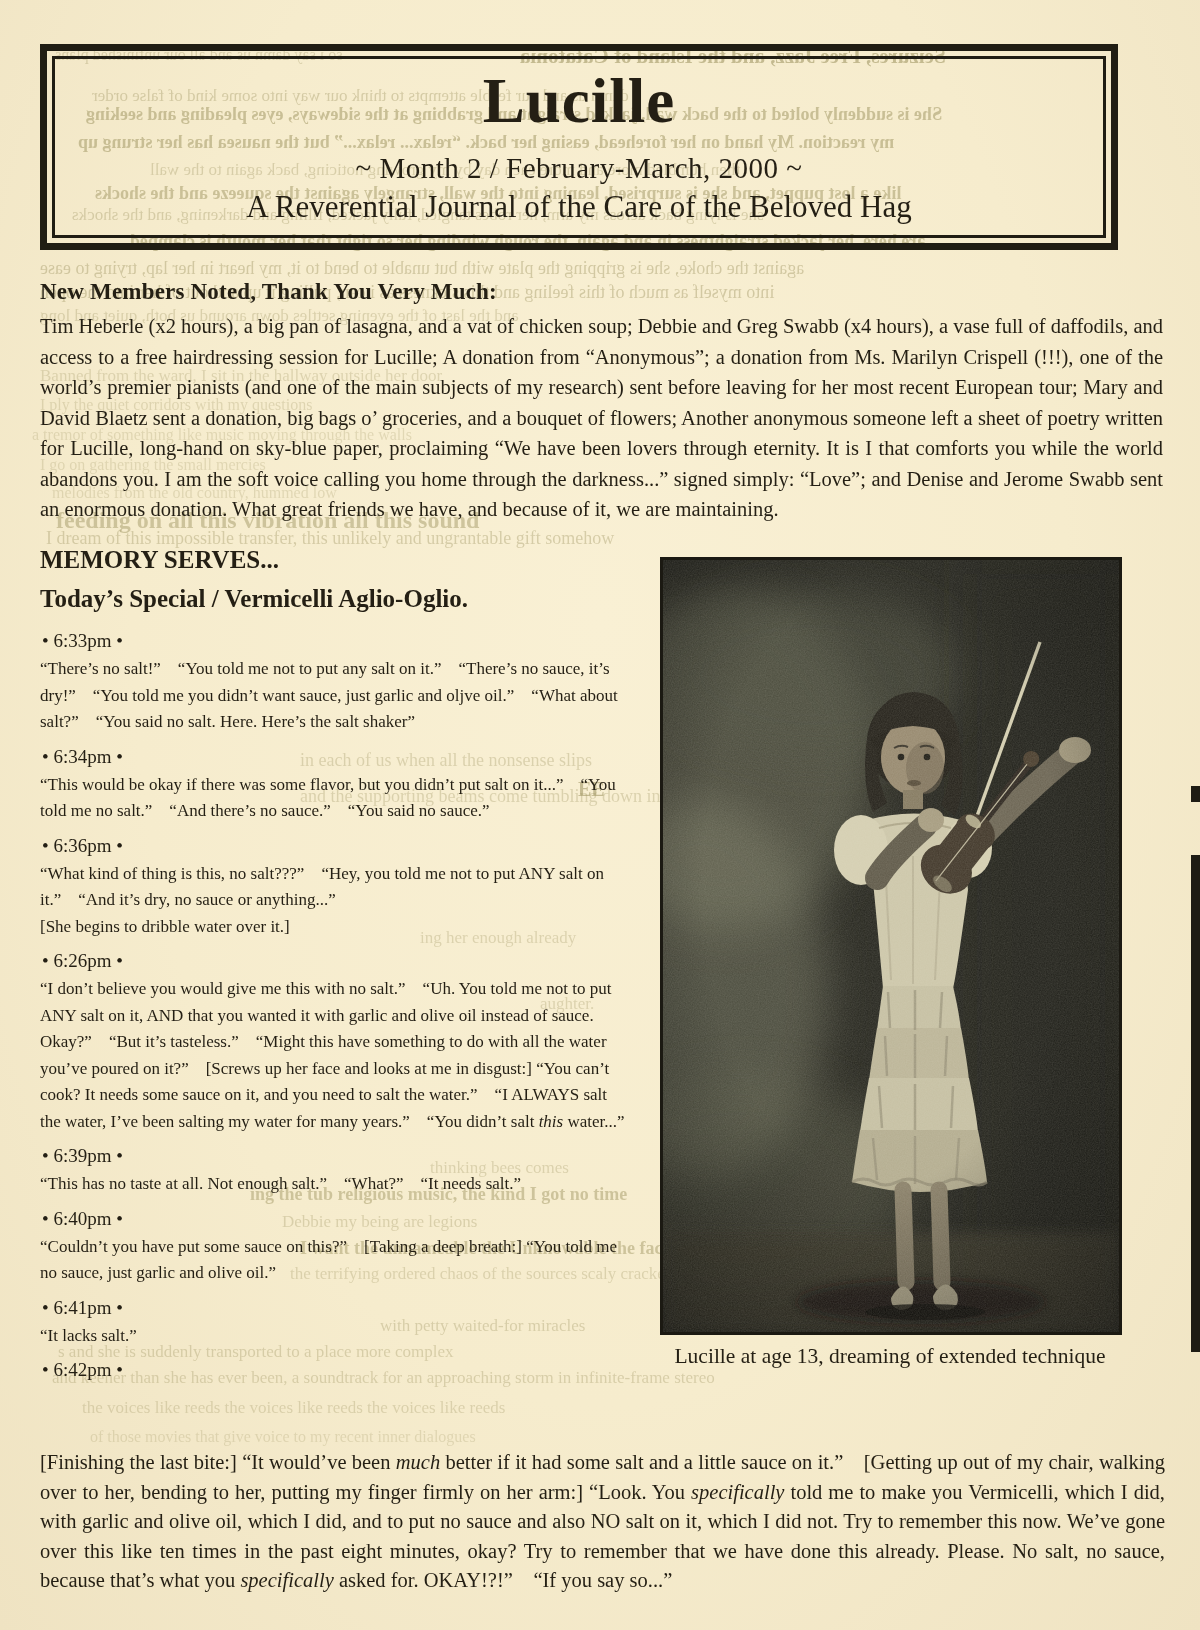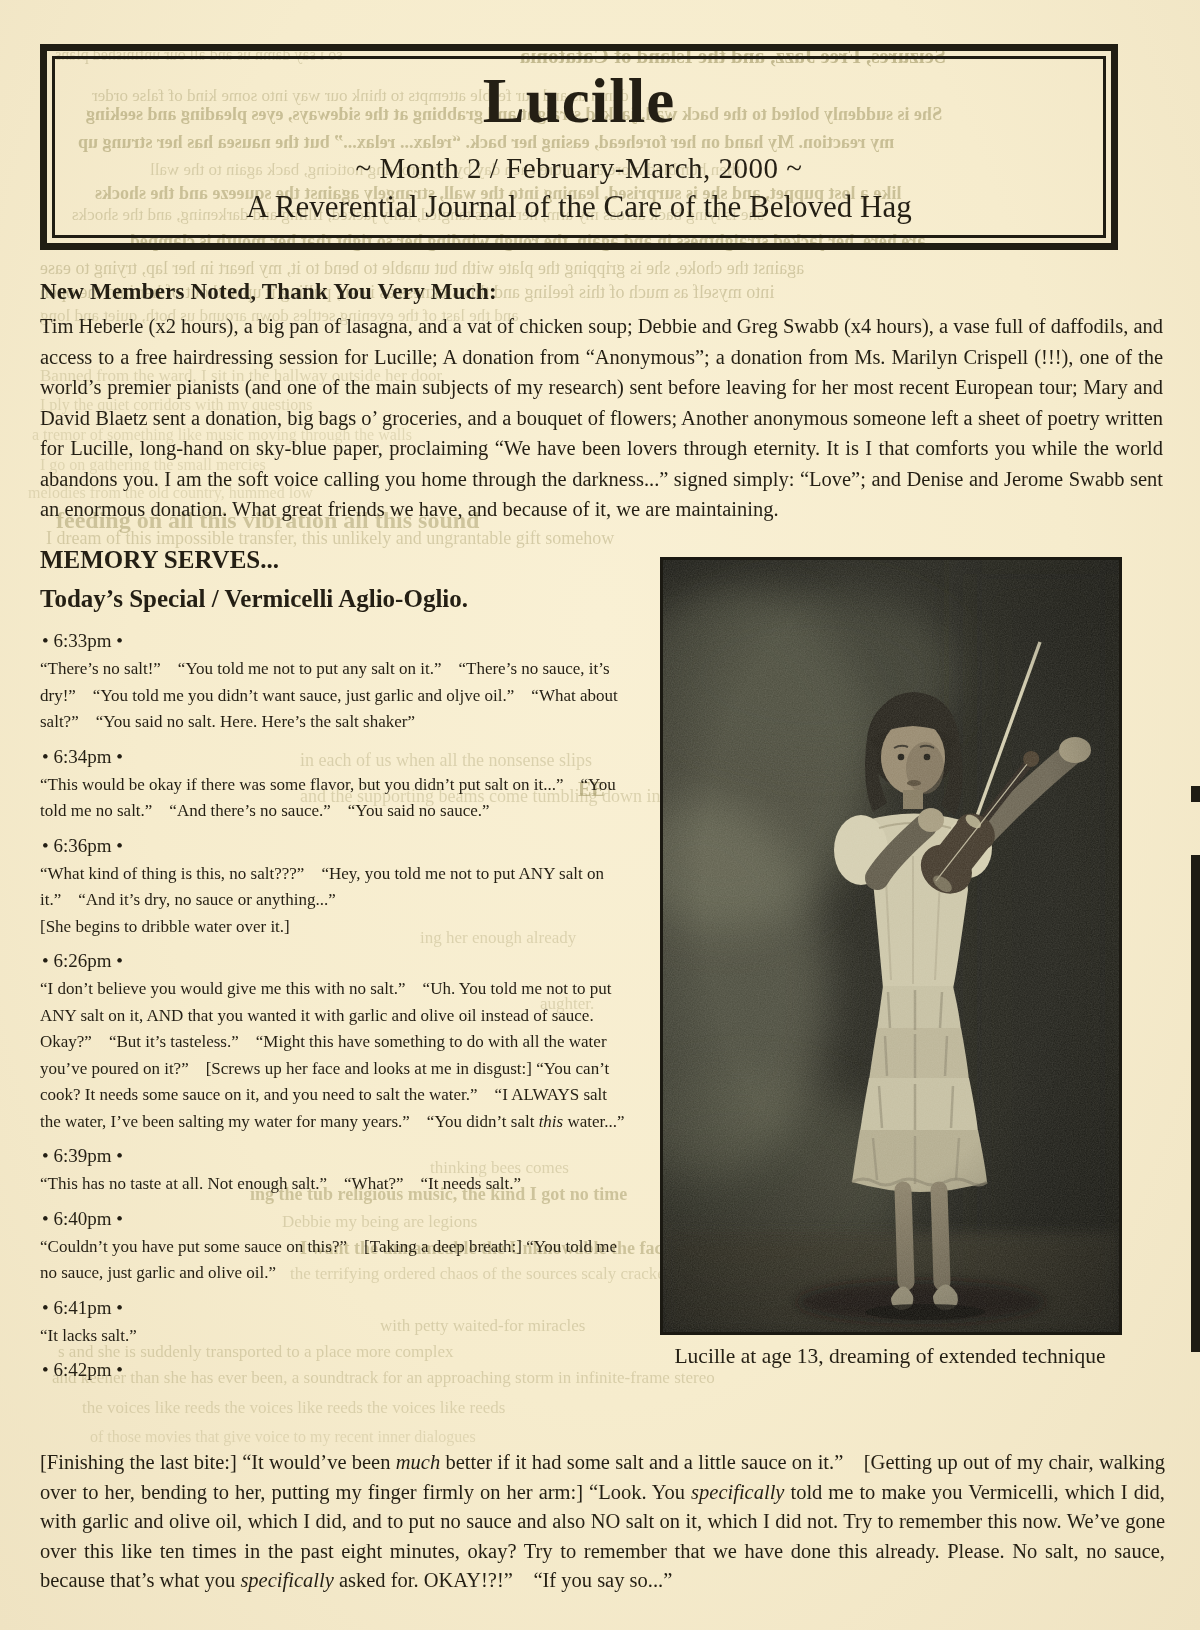--- a/index.html
+++ b/index.html
@@ -62,21 +62,21 @@
       <span class="ghost gb gm" style="left: 95px; top: 183px; font-size: 18px; opacity: 0.48;">like a lost puppet, and she is surprised, leaning into the wall, strangely against the squeeze and the shocks</span>
       <span class="ghost gm" style="left: 72px; top: 205px; font-size: 17px; opacity: 0.4;">she is lying back across my arm, her robes tangled, fully jacked, filling and darkening, and the shocks</span>
       <span class="ghost gb gm" style="left: 130px; top: 231px; font-size: 18px; opacity: 0.5;">are here, her jacked straightness in and again, the rough winding her so tight that her mouth is clamped</span>
       <span class="ghost gm" style="left: 40px; top: 258px; font-size: 18px; opacity: 0.46;">against the choke, she is gripping the plate with but unable to bend to it, my heart in her lap, trying to ease</span>
       <span class="ghost gm" style="left: 40px; top: 282px; font-size: 18px; opacity: 0.46;">into myself as much of this feeling and this sickness as i can, pulling it up and out of her into the open</span>
       <span class="ghost gm" style="left: 40px; top: 306px; font-size: 17px; opacity: 0.36;">and the last of the evening settles down around us both, quiet and long</span>
       <span class="ghost" style="left: 40px; top: 366px; font-size: 17px; opacity: 0.32;">Banned from the ward, I sit in the hallway outside her door</span>
       <span class="ghost" style="left: 40px; top: 396px; font-size: 16px; opacity: 0.3;">I ply the quiet corridors with my questions</span>
       <span class="ghost" style="left: 32px; top: 426px; font-size: 16px; opacity: 0.28;">a tremor of something like music moving through the walls</span>
       <span class="ghost" style="left: 40px; top: 456px; font-size: 16px; opacity: 0.28;">I go on gathering the small mercies</span>
-      <span class="ghost" style="left: 28px; top: 484px; font-size: 16px; opacity: 0.28;">melodies from the old country, hummed low</span>
+      <span class="ghost" style="left: 52px; top: 484px; font-size: 16px; opacity: 0.28;">melodies from the old country, hummed low</span>
       <span class="ghost gb" style="left: 56px; top: 507px; font-size: 24px; opacity: 0.45;">feeding on all this vibration all this sound</span>
       <span class="ghost" style="left: 46px; top: 528px; font-size: 18px; opacity: 0.42;">I dream of this impossible transfer, this unlikely and ungrantable gift somehow</span>
       <span class="ghost" style="left: 300px; top: 750px; font-size: 18px; opacity: 0.36;">in each of us when all the nonsense slips</span>
       <span class="ghost" style="left: 300px; top: 786px; font-size: 18px; opacity: 0.36;">and the supporting beams come tumbling down into</span>
       <span class="ghost gb" style="left: 578px; top: 778px; font-size: 20px; opacity: 0.55;">EE</span>
       <span class="ghost" style="left: 420px; top: 928px; font-size: 17px; opacity: 0.34;">ing her enough already</span>
       <span class="ghost" style="left: 540px; top: 994px; font-size: 17px; opacity: 0.34;">aughter.</span>
       <span class="ghost" style="left: 430px; top: 1158px; font-size: 17px; opacity: 0.34;">thinking bees comes</span>
       <span class="ghost gb" style="left: 250px; top: 1184px; font-size: 18px; opacity: 0.45;">ing the tub religious music, the kind I got no time</span>
       <span class="ghost" style="left: 282px; top: 1212px; font-size: 17px; opacity: 0.36;">Debbie my being are legions</span>

